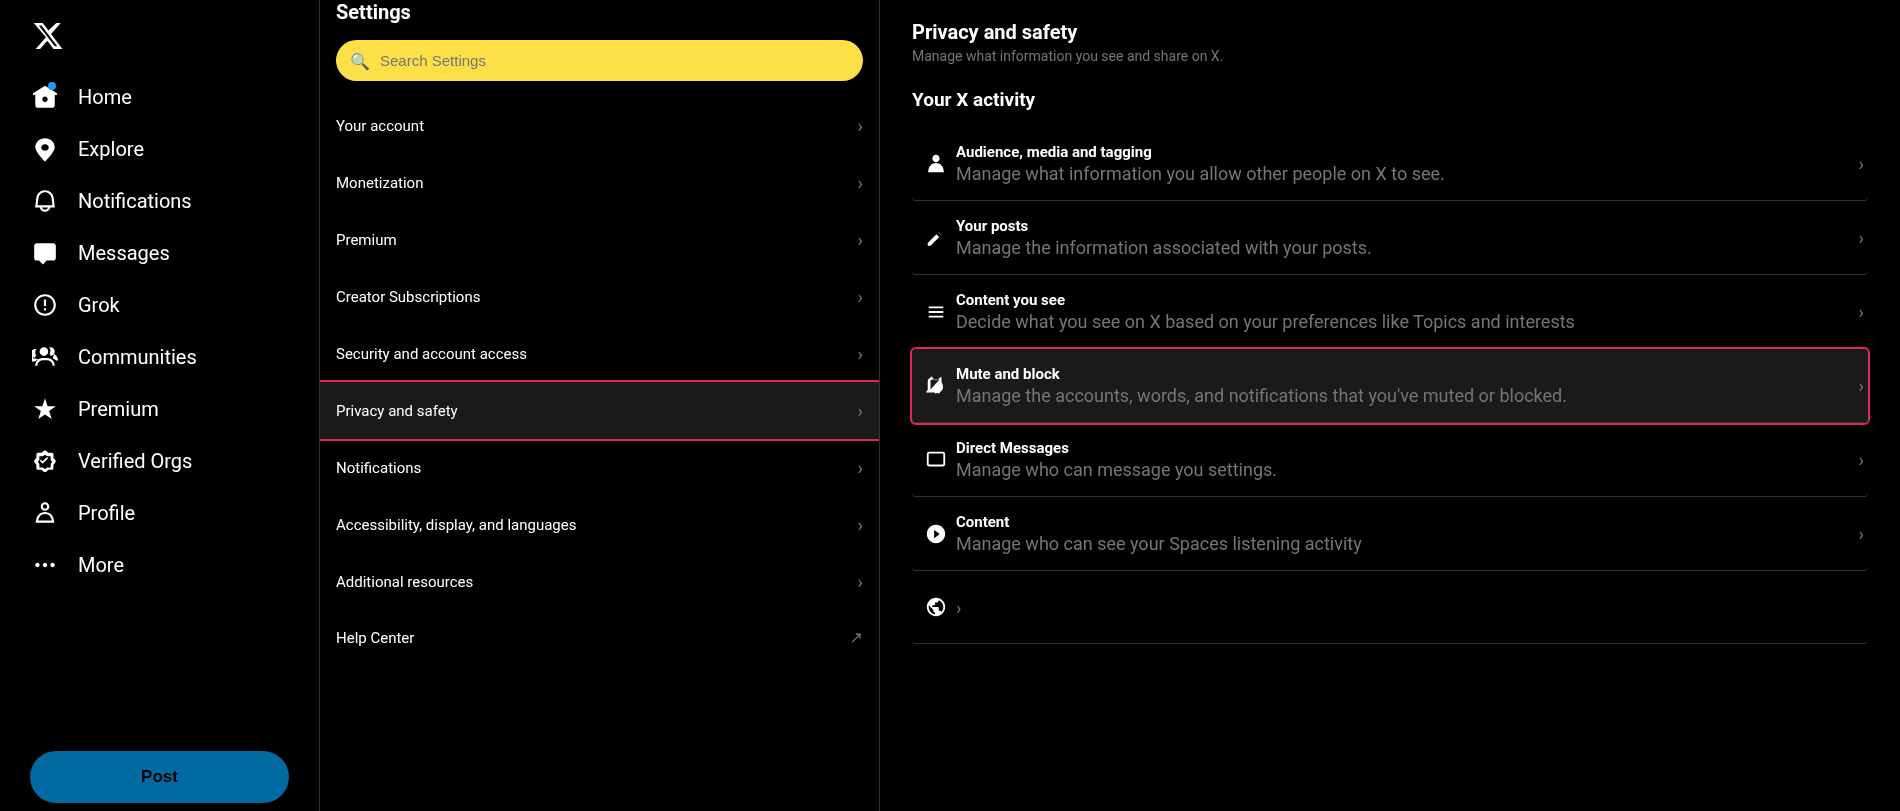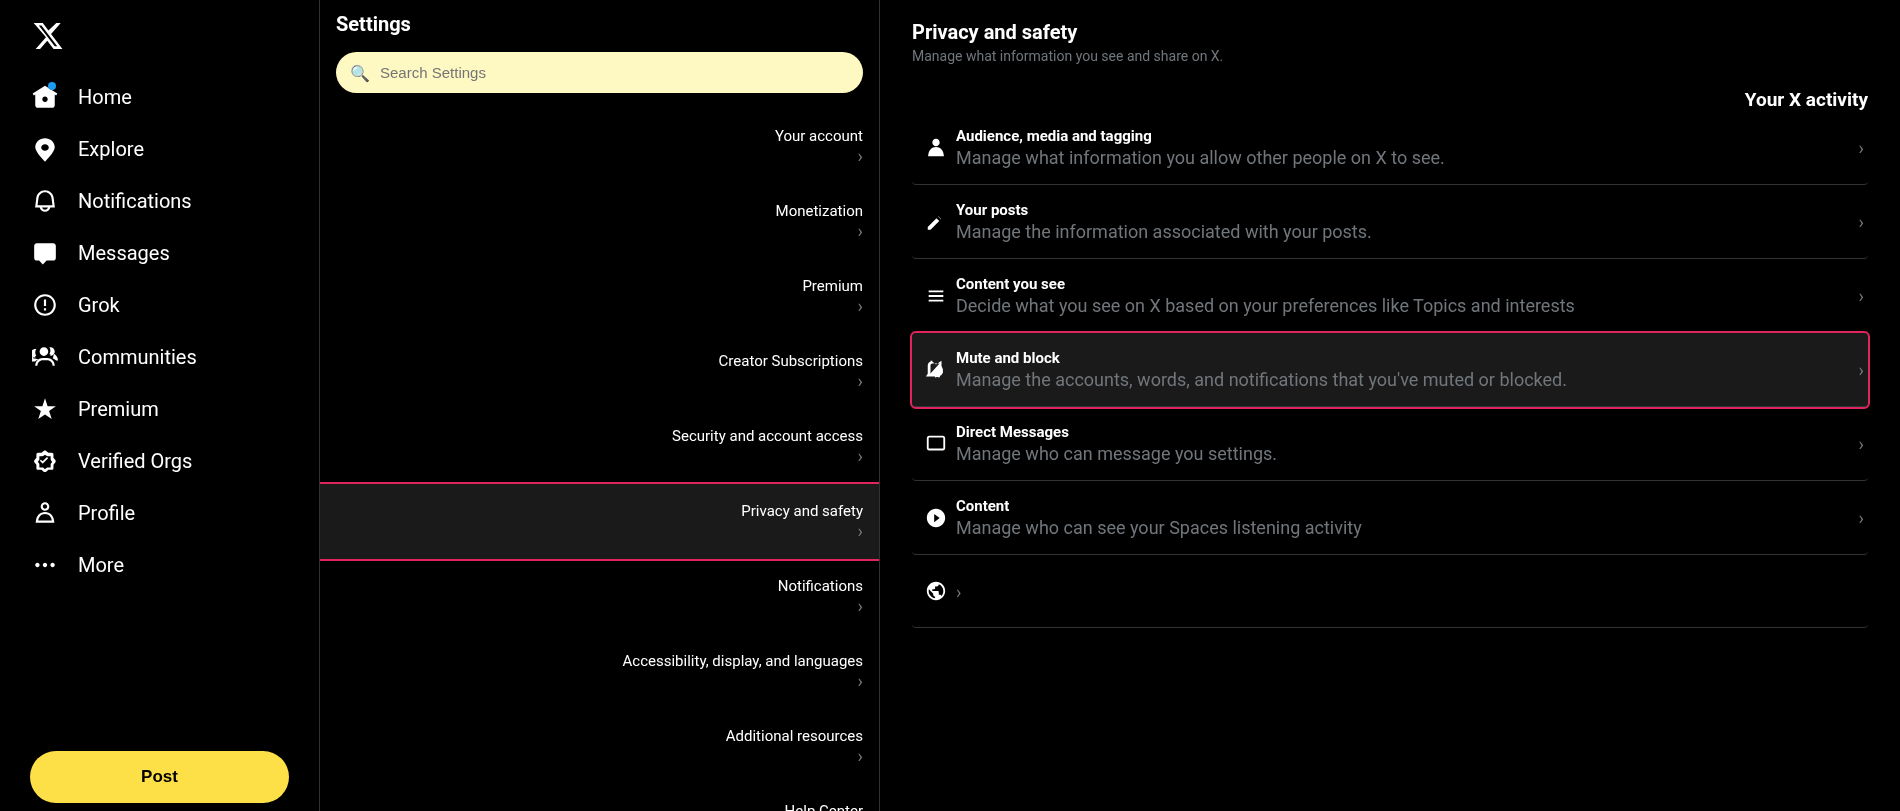--- a/index.html
+++ b/index.html
@@ -70,21 +70,21 @@
       width: 8px;
       height: 8px;
       background: #1d9bf0;
       border-radius: 50%;
       position: absolute;
       top: 10px;
       left: 32px;
     }
     .post-button {
       margin-top: 16px;
-      background: #fde047;
+      background: #0369a1;
       color: #000;
       border: none;
       border-radius: 9999px;
       padding: 16px 32px;
       font-size: 17px;
       font-weight: 700;
       cursor: pointer;
       width: 90%;
       align-self: center;
     }
@@ -92,60 +92,59 @@
     
     .middle-column {
       width: 560px;
       min-width: 560px;
       border-right: 1px solid #2f3336;
       display: flex;
       flex-direction: column;
       overflow-y: auto;
     }
     .middle-header {
-      padding: 12px 16px 8px 16px;
+      padding: 0 16px 8px 16px;
     }
     .middle-header h2 {
       font-size: 20px;
       font-weight: 700;
     }
     .search-bar {
       margin: 8px 16px 16px 16px;
       position: relative;
     }
     .search-bar input {
       width: 100%;
-      background: #fef9c3;
+      background: #fde047;
       border: none;
       border-radius: 9999px;
       padding: 12px 16px 12px 44px;
       color: #71767b;
       font-size: 15px;
       outline: none;
     }
     .search-icon-wrapper {
       position: absolute;
       left: 14px;
       top: 50%;
       transform: translateY(-50%);
       color: #71767b;
     }
     .settings-list {
       display: flex;
       flex-direction: column;
     }
     .settings-item {
       display: flex;
-      align-items: flex-end;
+      align-items: center;
       justify-content: space-between;
       padding: 18px 16px;
       cursor: pointer;
       border-bottom: none;
       transition: background 0.15s;
-      flex-direction: column;
     }
     .settings-item.active {
       background: #1a1a1a;
       outline: 2px solid #e0245e;
     }
     .settings-item-label {
       font-size: 15px;
       font-weight: 400;
       color: #fff;
     }
@@ -170,21 +169,21 @@
       margin-bottom: 4px;
     }
     .right-subtitle {
       font-size: 14px;
       color: #71767b;
       margin-bottom: 24px;
     }
     .section-title {
       font-size: 19px;
       font-weight: 700;
-      text-align: right;
+      margin-bottom: 16px;
     }
     .privacy-item {
       display: flex;
       align-items: center;
       padding: 16px 0;
       border-bottom: 1px solid #2f3336;
       cursor: pointer;
       gap: 0;
       transition: background 0.15s;
       border-radius: 4px;

